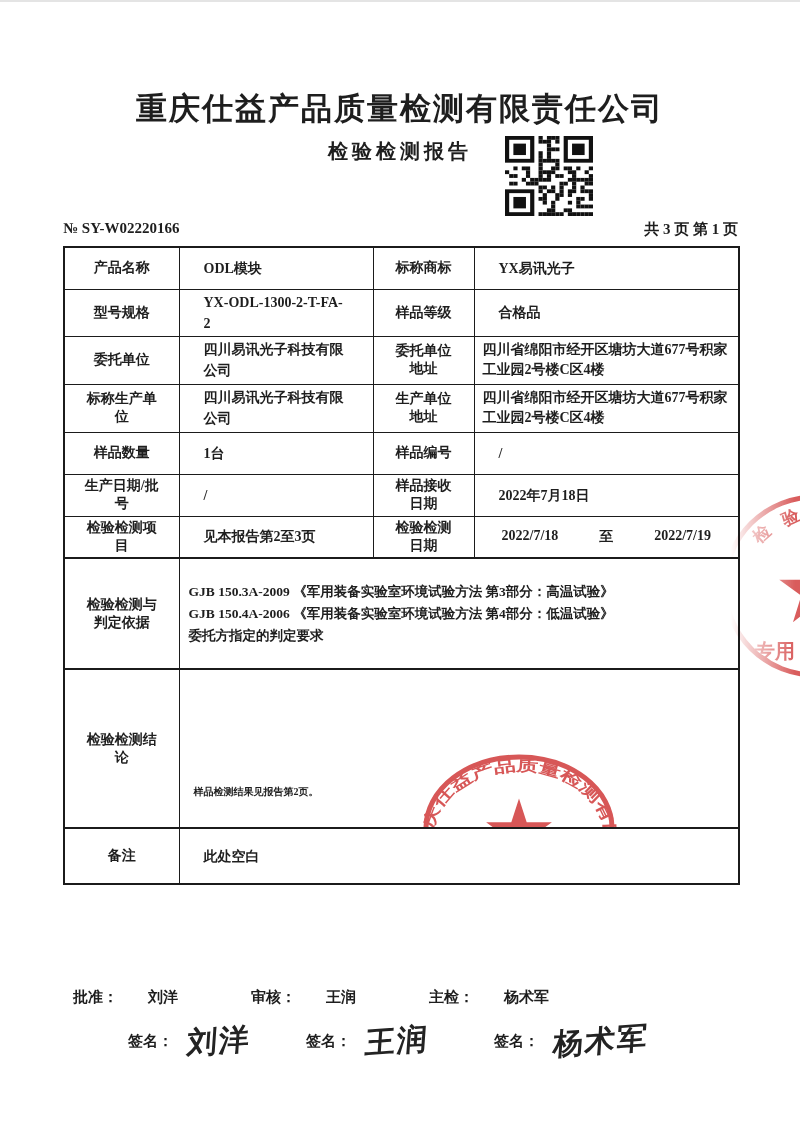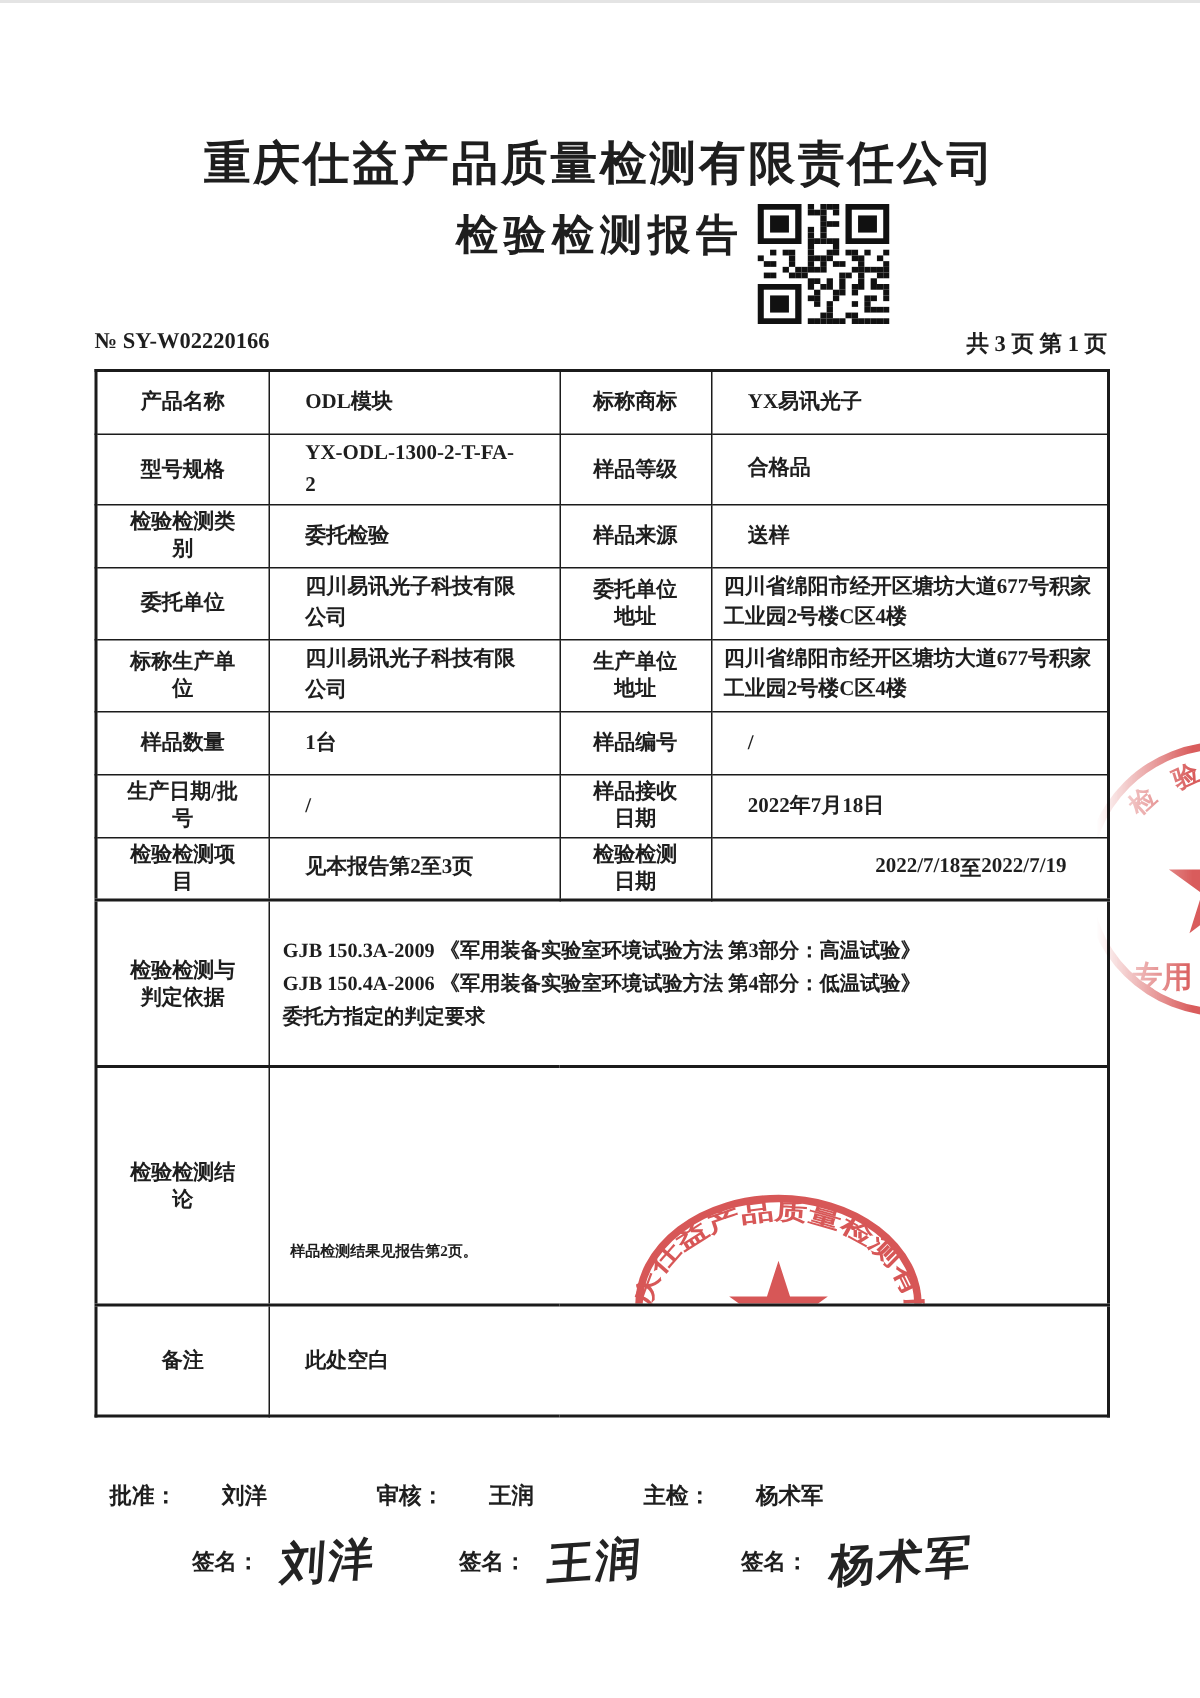--- a/index.html
+++ b/index.html
@@ -3,32 +3,32 @@
 <meta charset="utf-8">
 <style>
   html,body{margin:0;padding:0;}
   body{
     width:800px;height:1132px;background:#ffffff;position:relative;overflow:hidden;
     font-family:"Liberation Serif","DejaVu Serif",serif;color:#1e1e1e;font-weight:700;
   }
   .top-edge{position:absolute;top:0;left:0;width:800px;height:2px;background:#e4e4e4;}
   
   .company-title{margin:88px 0 0 0;text-align:center;font-size:31px;letter-spacing:2px;}
-  .report-title{margin:8px 0 0 0;text-align:center;font-size:28px;letter-spacing:4px;}
+  .report-title{margin:8px 0 0 0;text-align:center;font-size:20px;letter-spacing:4px;}
   .qr{position:absolute;left:505px;top:136px;width:88px;height:80px;}
   .qr svg{width:100%;height:100%;}
   .meta-row{position:absolute;top:220px;left:63px;width:675px;display:flex;justify-content:space-between;font-size:15px;}
   
   table.report{position:absolute;top:246px;left:63px;width:675px;border-collapse:collapse;table-layout:fixed;font-size:14px;}
   table.report{border:2px solid #1b1b1b;}
   table.report td{border:1px solid #1b1b1b;font-weight:700;overflow:hidden;}
   table.report tr.thick td{border-top:2px solid #1b1b1b;}
   td.lab{text-align:center;padding:2px 16px;}
   td.val{text-align:left;padding:2px 24px;line-height:1.5;}
-  .date-cell{display:flex;justify-content:flex-end;padding:0 26px;}
+  .date-cell{display:flex;justify-content:space-between;padding:0 26px;}
   .basis-lines{padding:0 8px;line-height:22px;font-size:13.5px;}
   .pre{white-space:pre-line;}
   
   .conc-cell{position:relative;height:100%;}
   .conc-text{position:absolute;left:14px;top:36px;font-size:10px;}
   .stamp{position:absolute;left:241px;top:2px;width:196px;height:153px;opacity:.88;mix-blend-mode:multiply;z-index:4;}
   
   .edge-stamp{position:absolute;left:719px;top:492px;width:200px;height:190px;opacity:.85;mix-blend-mode:multiply;
     -webkit-mask-image:linear-gradient(90deg,rgba(0,0,0,0) 6%,#000 38%);
             mask-image:linear-gradient(90deg,rgba(0,0,0,0) 6%,#000 38%);}
@@ -208,26 +208,20 @@
     <td class="val">ODL模块</td>
     <td class="lab">标称商标</td>
     <td class="val">YX易讯光子</td>
   </tr>
   <tr style="height:43px">
     <td class="lab">型号规格</td>
     <td class="val">YX-ODL-1300-2-T-FA-2</td>
     <td class="lab">样品等级</td>
     <td class="val">合格品</td>
   </tr>
-  <tr style="height:42px">
-    <td class="lab">检验检测类别</td>
-    <td class="val">委托检验</td>
-    <td class="lab">样品来源</td>
-    <td class="val">送样</td>
-  </tr>
   <tr style="height:48px">
     <td class="lab">委托单位</td>
     <td class="val">四川易讯光子科技有限公司</td>
     <td class="lab">委托单位地址</td>
     <td class="val" style="line-height:1.45;padding:2px 8px">四川省绵阳市经开区塘坊大道677号积家工业园2号楼C区4楼</td>
   </tr>
   <tr style="height:48px">
     <td class="lab">标称生产单位</td>
     <td class="val">四川易讯光子科技有限公司</td>
     <td class="lab">生产单位地址</td>
@@ -286,21 +280,21 @@
             </text>
             <path fill="#d23f3f" transform="translate(63,44) scale(0.7)" d="M50,5 61,39 97,39 68,60 79,95 50,73 21,95 32,60 3,39 39,39 Z"></path>
             <text font-size="21" font-weight="bold" fill="#d23f3f" font-family="Liberation Serif, serif">
               <textPath href="#arcBot" startOffset="0" textLength="132" lengthAdjust="spacingAndGlyphs">检验专用章</textPath>
             </text>
           </svg>
         </div>
       </div>
     </td>
   </tr>
-  <tr class="thick" style="height:74px">
+  <tr class="thick" style="height:56px">
     <td class="lab">备注</td>
     <td colspan="3" class="val">此处空白</td>
   </tr>
 </tbody>
   </table>
 
 <div class="edge-stamp">
   <svg viewBox="0 0 200 190">
     <ellipse cx="96" cy="94" rx="90" ry="89" fill="none" stroke="#d23f3f" stroke-width="5"></ellipse>
     <path fill="#d23f3f" transform="translate(58,58) scale(0.76)" d="M50,5 61,39 97,39 68,60 79,95 50,73 21,95 32,60 3,39 39,39 Z"></path>

